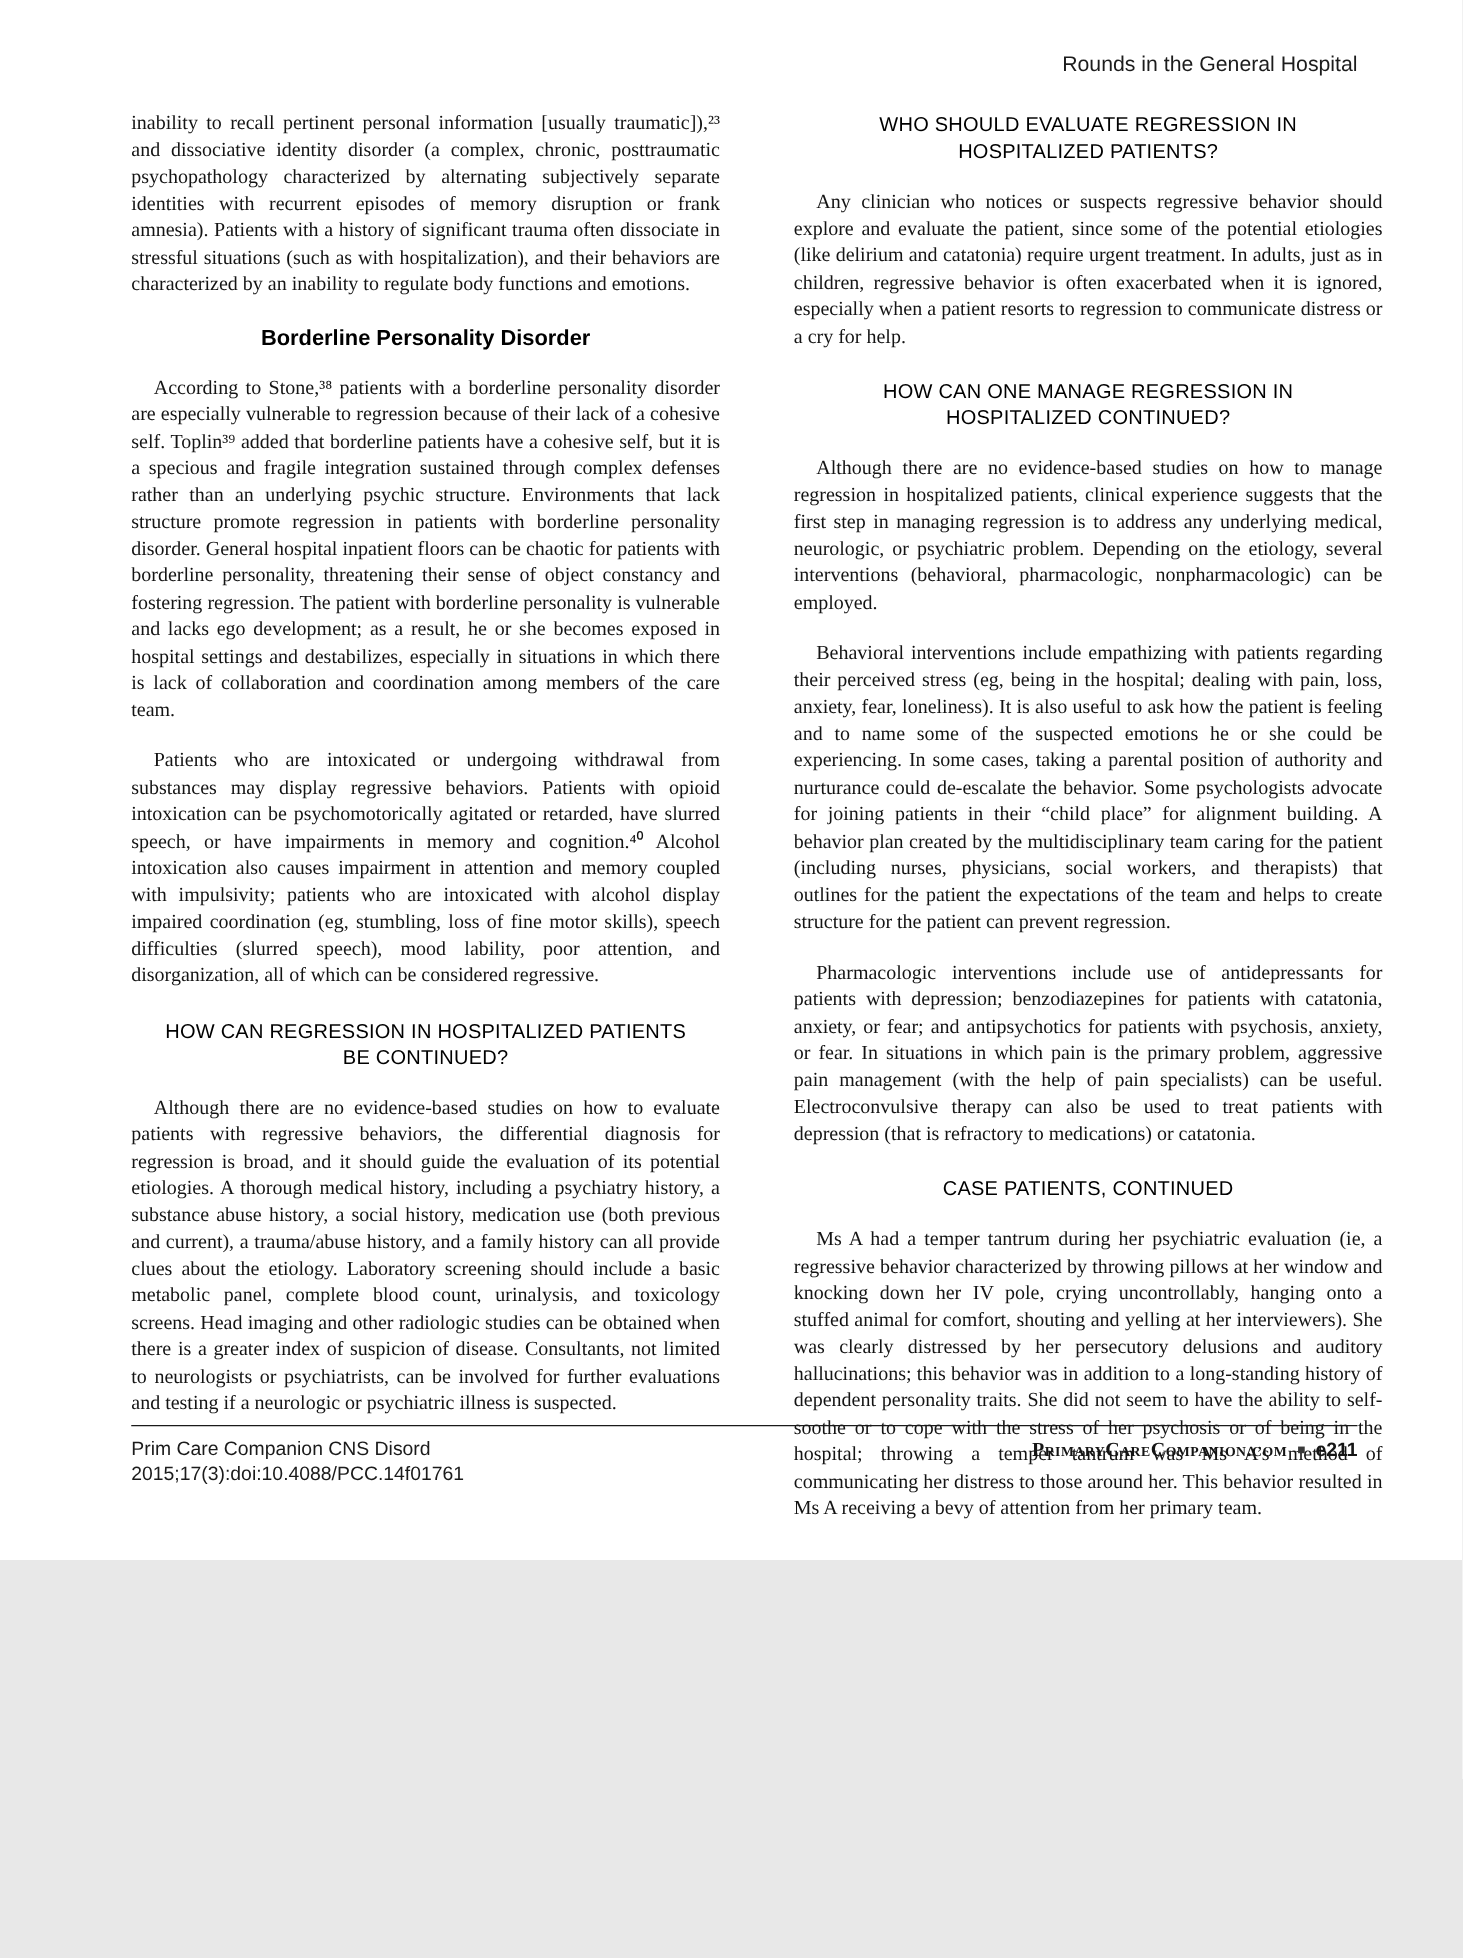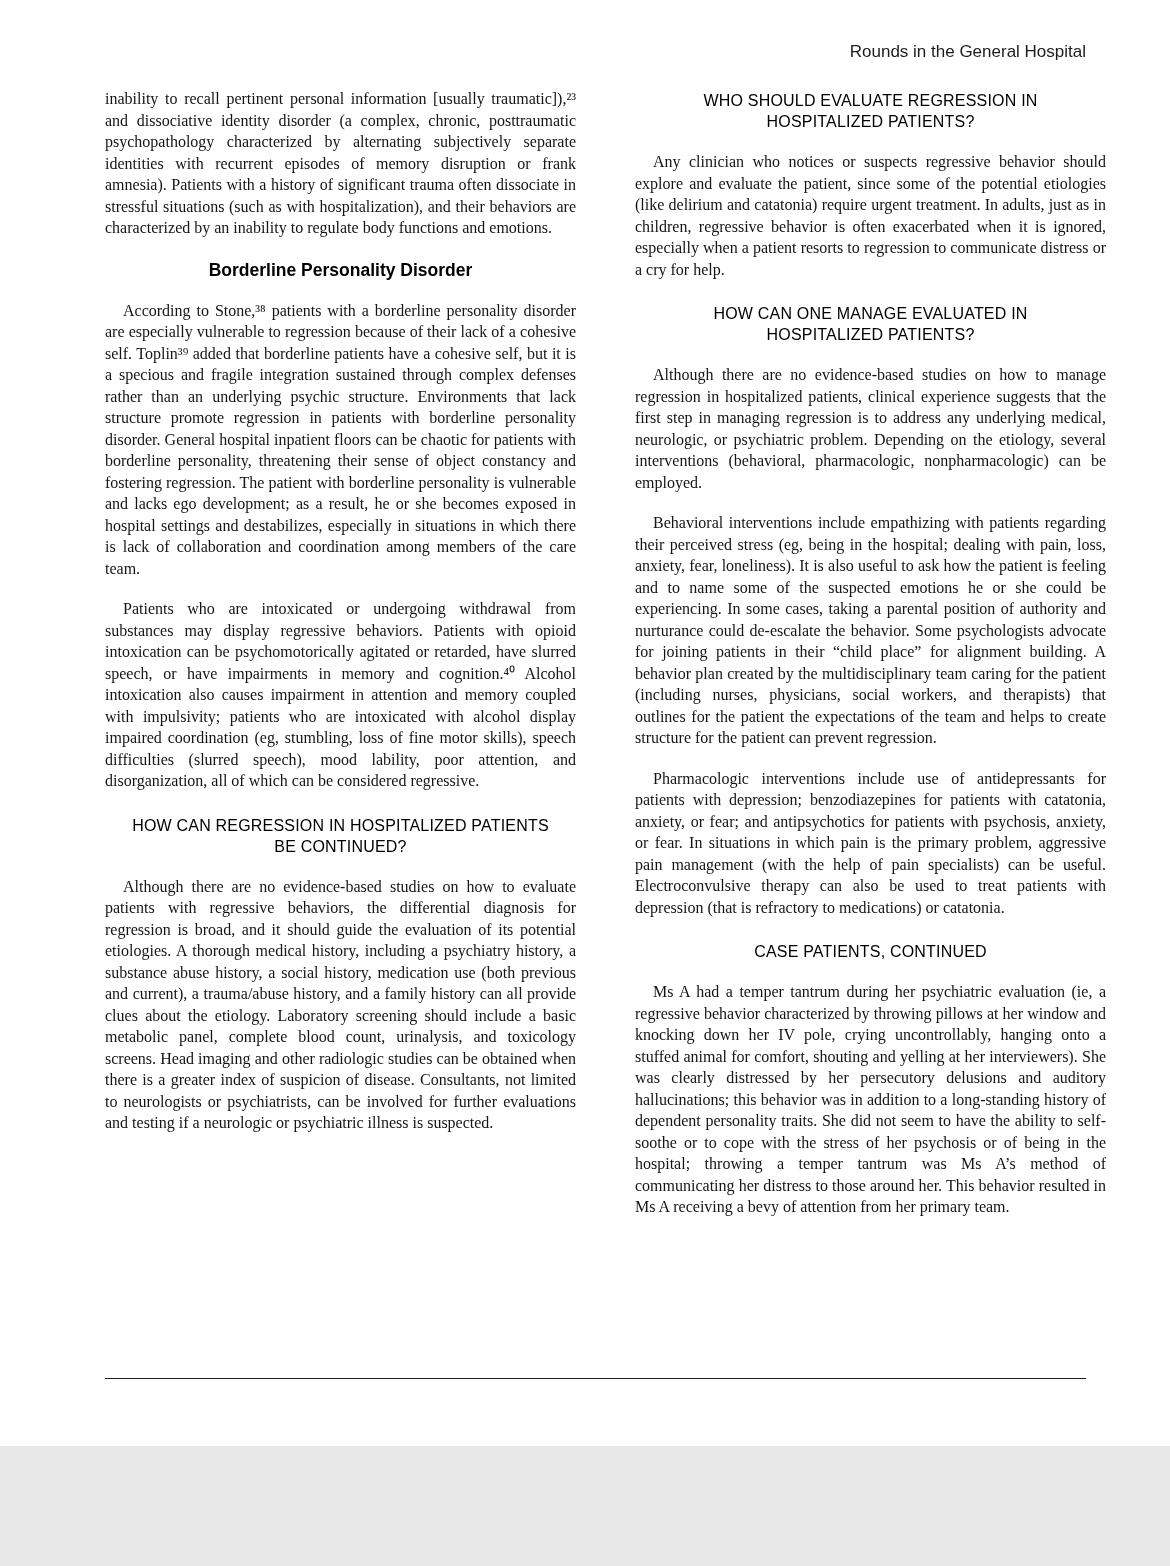--- a/index.html
+++ b/index.html
@@ -1,20 +1,20 @@
 <!DOCTYPE html>
 <html><head>
 <meta charset="utf-8">
 <style>
   * { box-sizing: border-box; }
   html, body { margin: 0; padding: 0; background: #e8e8e8; }
   .page {
     position: relative;
     width: 1170px;
-    height: 1446px;
+    height: 1248px;
     margin: 0 auto;
     background: #ffffff;
     color: #151515;
     overflow: hidden;
     font-family: "Liberation Serif", serif;
   }
   .running-header {
     position: absolute;
     top: 42px;
     left: 105px;
@@ -128,28 +128,39 @@
       <p class="body indent">Patients who are intoxicated or undergoing withdrawal from substances may display regressive behaviors. Patients with opioid intoxication can be psychomotorically agitated or retarded, have slurred speech, or have impairments in memory and cognition.⁴⁰ Alcohol intoxication also causes impairment in attention and memory coupled with impulsivity; patients who are intoxicated with alcohol display impaired coordination (eg, stumbling, loss of fine motor skills), speech difficulties (slurred speech), mood lability, poor attention, and disorganization, all of which can be considered regressive.</p>
 
       <h2 class="center-heading">HOW CAN REGRESSION IN HOSPITALIZED PATIENTS BE CONTINUED?</h2>
       <p class="body indent">Although there are no evidence-based studies on how to evaluate patients with regressive behaviors, the differential diagnosis for regression is broad, and it should guide the evaluation of its potential etiologies. A thorough medical history, including a psychiatry history, a substance abuse history, a social history, medication use (both previous and current), a trauma/abuse history, and a family history can all provide clues about the etiology. Laboratory screening should include a basic metabolic panel, complete blood count, urinalysis, and toxicology screens. Head imaging and other radiologic studies can be obtained when there is a greater index of suspicion of disease. Consultants, not limited to neurologists or psychiatrists, can be involved for further evaluations and testing if a neurologic or psychiatric illness is suspected.</p>
     </section>
 
     <section class="col">
       <h2 class="center-heading first">WHO SHOULD EVALUATE REGRESSION IN HOSPITALIZED PATIENTS?</h2>
       <p class="body indent">Any clinician who notices or suspects regressive behavior should explore and evaluate the patient, since some of the potential etiologies (like delirium and catatonia) require urgent treatment. In adults, just as in children, regressive behavior is often exacerbated when it is ignored, especially when a patient resorts to regression to communicate distress or a cry for help.</p>
 
-      <h2 class="center-heading">HOW CAN ONE MANAGE EVALUATED IN HOSPITALIZED PATIENTS?</h2>
+      <h2 class="center-heading">HOW CAN ONE MANAGE REGRESSION IN HOSPITALIZED CONTINUED?</h2>
       <p class="body indent">Although there are no evidence-based studies on how to manage regression in hospitalized patients, clinical experience suggests that the first step in managing regression is to address any underlying medical, neurologic, or psychiatric problem. Depending on the etiology, several interventions (behavioral, pharmacologic, nonpharmacologic) can be employed.</p>
       <p class="body indent">Behavioral interventions include empathizing with patients regarding their perceived stress (eg, being in the hospital; dealing with pain, loss, anxiety, fear, loneliness). It is also useful to ask how the patient is feeling and to name some of the suspected emotions he or she could be experiencing. In some cases, taking a parental position of authority and nurturance could de-escalate the behavior. Some psychologists advocate for joining patients in their “child place” for alignment building. A behavior plan created by the multidisciplinary team caring for the patient (including nurses, physicians, social workers, and therapists) that outlines for the patient the expectations of the team and helps to create structure for the patient can prevent regression.</p>
       <p class="body indent">Pharmacologic interventions include use of antidepressants for patients with depression; benzodiazepines for patients with catatonia, anxiety, or fear; and antipsychotics for patients with psychosis, anxiety, or fear. In situations in which pain is the primary problem, aggressive pain management (with the help of pain specialists) can be useful. Electroconvulsive therapy can also be used to treat patients with depression (that is refractory to medications) or catatonia.</p>
 
       <h2 class="center-heading">CASE PATIENTS, CONTINUED</h2>
       <p class="body indent">Ms A had a temper tantrum during her psychiatric evaluation (ie, a regressive behavior characterized by throwing pillows at her window and knocking down her IV pole, crying uncontrollably, hanging onto a stuffed animal for comfort, shouting and yelling at her interviewers). She was clearly distressed by her persecutory delusions and auditory hallucinations; this behavior was in addition to a long-standing history of dependent personality traits. She did not seem to have the ability to self-soothe or to cope with the stress of her psychosis or of being in the hospital; throwing a temper tantrum was Ms A’s method of communicating her distress to those around her. This behavior resulted in Ms A receiving a bevy of attention from her primary team.</p>
     </section>
 
   </main>
 
   <footer class="page-footer">
     <div class="footer-rule"></div>
+    <div class="footer-row">
+      <div class="footer-left">
+        <div>Prim Care Companion CNS Disord</div>
+        <div>2015;17(3):doi:10.4088/PCC.14f01761</div>
+      </div>
+      <div class="footer-right">
+        <span class="site">PrimaryCareCompanion.com</span>
+        <span class="square">■</span>
+        <span class="pagenum">e211</span>
+      </div>
+    </div>
   </footer>
 
 </div>
 
 </body></html>

